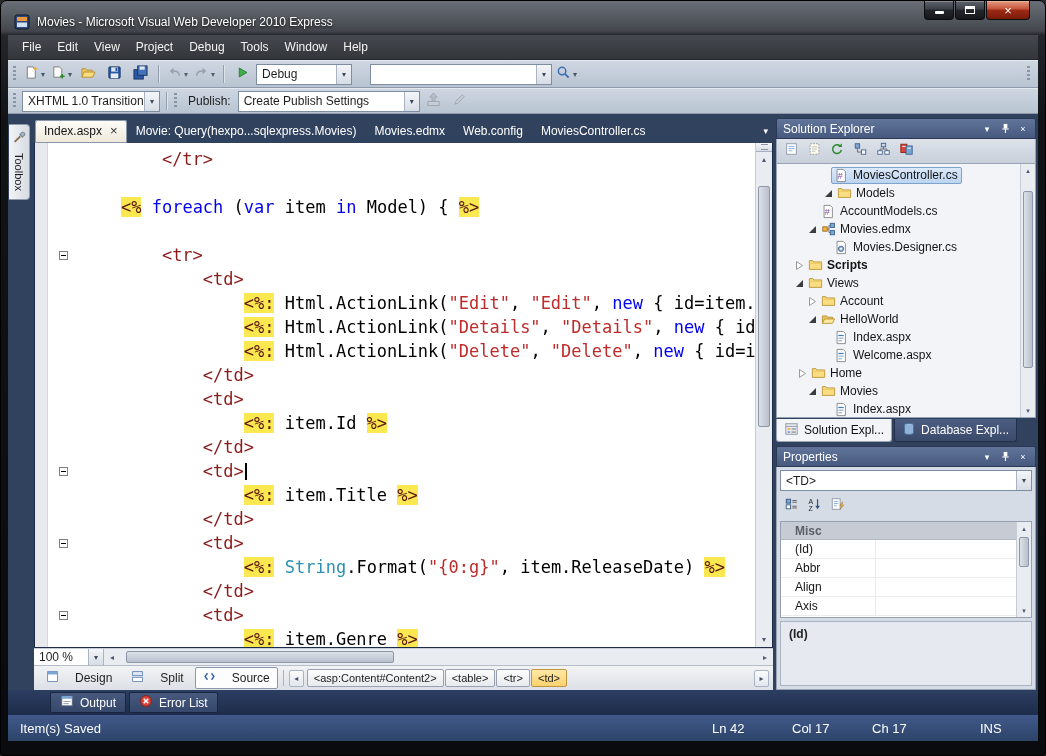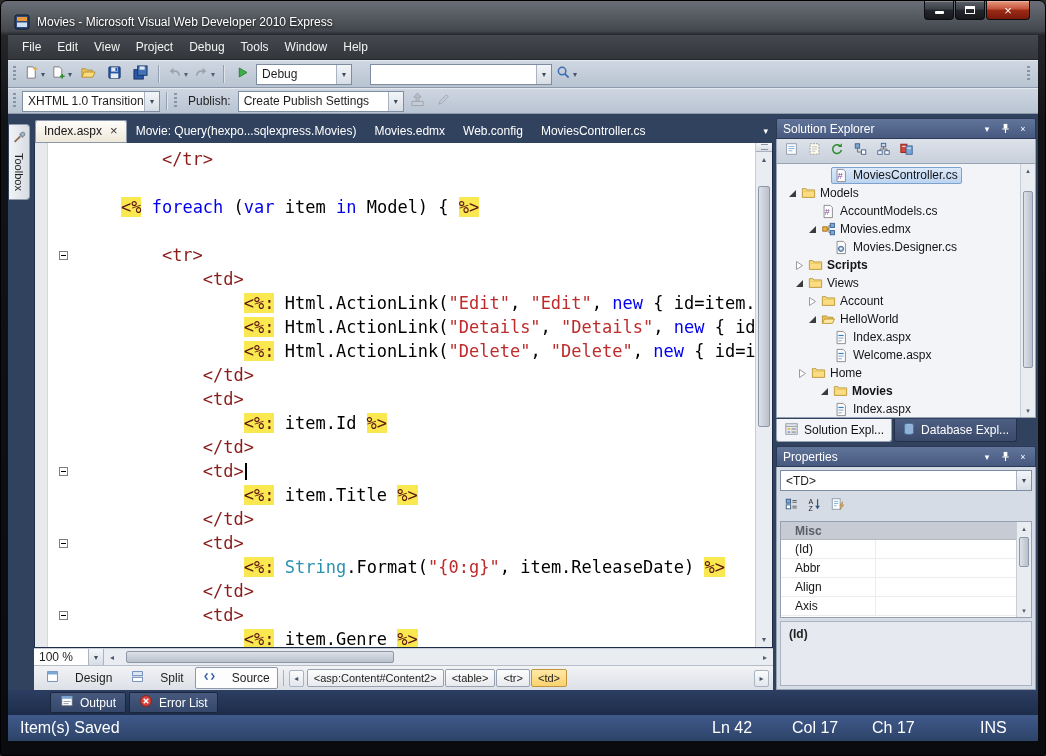--- a/index.html
+++ b/index.html
@@ -116,21 +116,21 @@
   .grid-scroll{width:15px;border-left:1px solid #c7cdd6;background:#e9ecf1;display:flex;flex-direction:column}
   .grid-scroll .sarrow{height:13px;font-size:7px}
   .gs-track{flex:1;position:relative}
   .gs-thumb{position:absolute;top:2px;left:2px;right:2px;height:30px;background:linear-gradient(90deg,#dde1e8,#b8c0cc);border:1px solid #8d97a8;border-radius:2px}
   .prop-desc{flex:1;background:#e6eaf0;border:1px solid #aab3c1;padding:5px 8px;font-size:12px;color:#222}
   .pd-title{font-weight:bold}
   
   .bottom-strip{height:25px;background:linear-gradient(#2c3e62,#1d2c49);display:flex;align-items:center;padding-left:42px;gap:3px}
   .btab{display:flex;align-items:center;gap:6px;color:#fff;font-size:12px;height:21px;padding:0 9px;
     background:linear-gradient(#47597d,#35476b);border:1px solid #192640;border-radius:2px}
-  .statusbar{height:26px;background:linear-gradient(#40598a,#2d4468);color:#fff;font-size:16px;display:flex;align-items:center;padding:0 12px}
+  .statusbar{height:26px;background:linear-gradient(#40598a,#2d4468);color:#fff;font-size:13px;display:flex;align-items:center;padding:0 12px}
   .sb-msg{flex:1}
   .sb-field{width:80px}
   .sb-ins{width:46px;margin-left:28px}
 </style>
 </head>
 <body>
 
 <div class="window">
 
   <div class="titlebar">
@@ -250,21 +250,21 @@
 
   <div class="toolbar row2">
     <span class="tb-grip"></span>
     <div class="combo" style="width:138px">
       <span class="combo-value">XHTML 1.0 Transition</span>
       <span class="combo-arrow">▾</span>
     </div>
     <span class="tb-sep"></span>
     <span class="tb-grip"></span>
     <span class="tb-label">Publish:</span>
-    <div class="combo" style="width:166px">
+    <div class="combo" style="width:182px">
       <span class="combo-value">Create Publish Settings</span>
       <span class="combo-arrow">▾</span>
     </div>
     <span id="tb2-right" style="display:flex;align-items:center;gap:2px">
         <span class="tb-btn disabled">
           <span><svg width="15" height="15" viewBox="0 0 16 16">
               <rect x="2" y="10" width="12" height="4.5" fill="#c8cdd5" stroke="#9aa2ad"></rect>
               <path d="M8 1l4 4.5H9.5V10h-3V5.5H4z" fill="#b6bcc6" stroke="#9aa2ad"></path>
             </svg></span>
         </span>
@@ -436,21 +436,21 @@
                 <span class="tree-hl">
                   <span class="tree-icon">
                     <svg width="14" height="15" viewBox="0 0 16 16">
                       <path d="M3.5 1h7L13 3.5V15H3.5z" fill="#fff" stroke="#808080"></path>
                       <text x="4.4" y="12.5" font-size="10" fill="#7b3fa0">#</text>
                     </svg>
                   </span>
                   <span class="tree-label">MoviesController.cs</span>
                 </span>
               </div>
-              <div class="tree-row" style="padding-left: 10px;">
+              <div class="tree-row" style="padding-left: 17px; margin-left: 29px;">
                 <span class="tree-arrow">
                   <svg width="9" height="9" viewBox="0 0 9 9">
                     <path d="M8 1v7H1z" fill="#3c3c3c"></path>
                   </svg>
                 </span>
                 <span class="tree-hl">
                   <span class="tree-icon">
                     <svg width="15" height="14" viewBox="0 0 16 16">
                       <path d="M1 4.5V3h4l1 1.5h9V13H1z" fill="#fadd82" stroke="#b8912f"></path>
                       <path d="M1 6h14" stroke="#e9c55f"></path>
@@ -603,21 +603,21 @@
                 <span class="tree-hl">
                   <span class="tree-icon">
                     <svg width="15" height="14" viewBox="0 0 16 16">
                       <path d="M1 4.5V3h4l1 1.5h9V13H1z" fill="#fadd82" stroke="#b8912f"></path>
                       <path d="M1 6h14" stroke="#e9c55f"></path>
                     </svg>
                   </span>
                   <span class="tree-label">Home</span>
                 </span>
               </div>
-              <div class="tree-row" style="padding-left: 42px; font-weight: bold;">
+              <div class="tree-row" style="padding-left: 30px;">
                 <span class="tree-arrow">
                   <svg width="9" height="9" viewBox="0 0 9 9">
                     <path d="M8 1v7H1z" fill="#3c3c3c"></path>
                   </svg>
                 </span>
                 <span class="tree-hl">
                   <span class="tree-icon">
                     <svg width="15" height="14" viewBox="0 0 16 16">
                       <path d="M1 4.5V3h4l1 1.5h9V13H1z" fill="#fadd82" stroke="#b8912f"></path>
                       <path d="M1 6h14" stroke="#e9c55f"></path>

